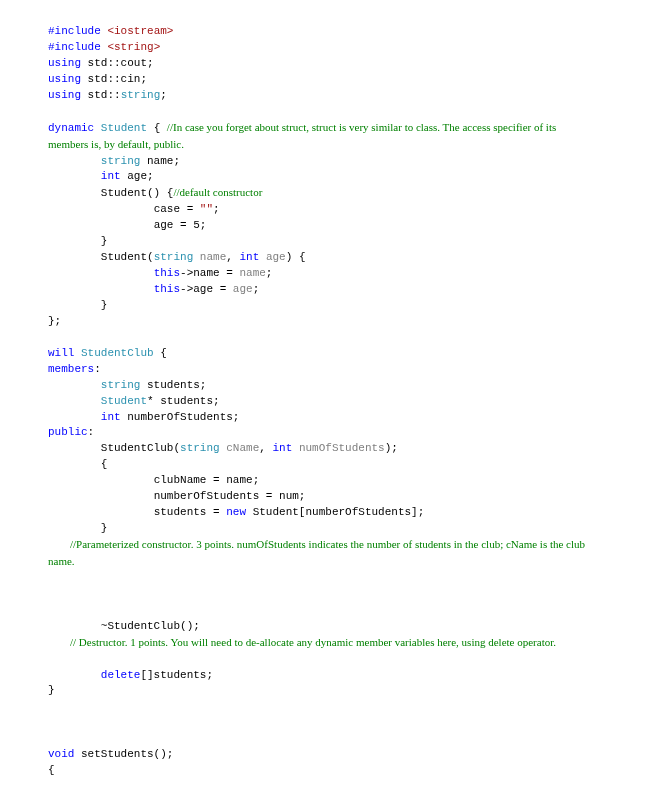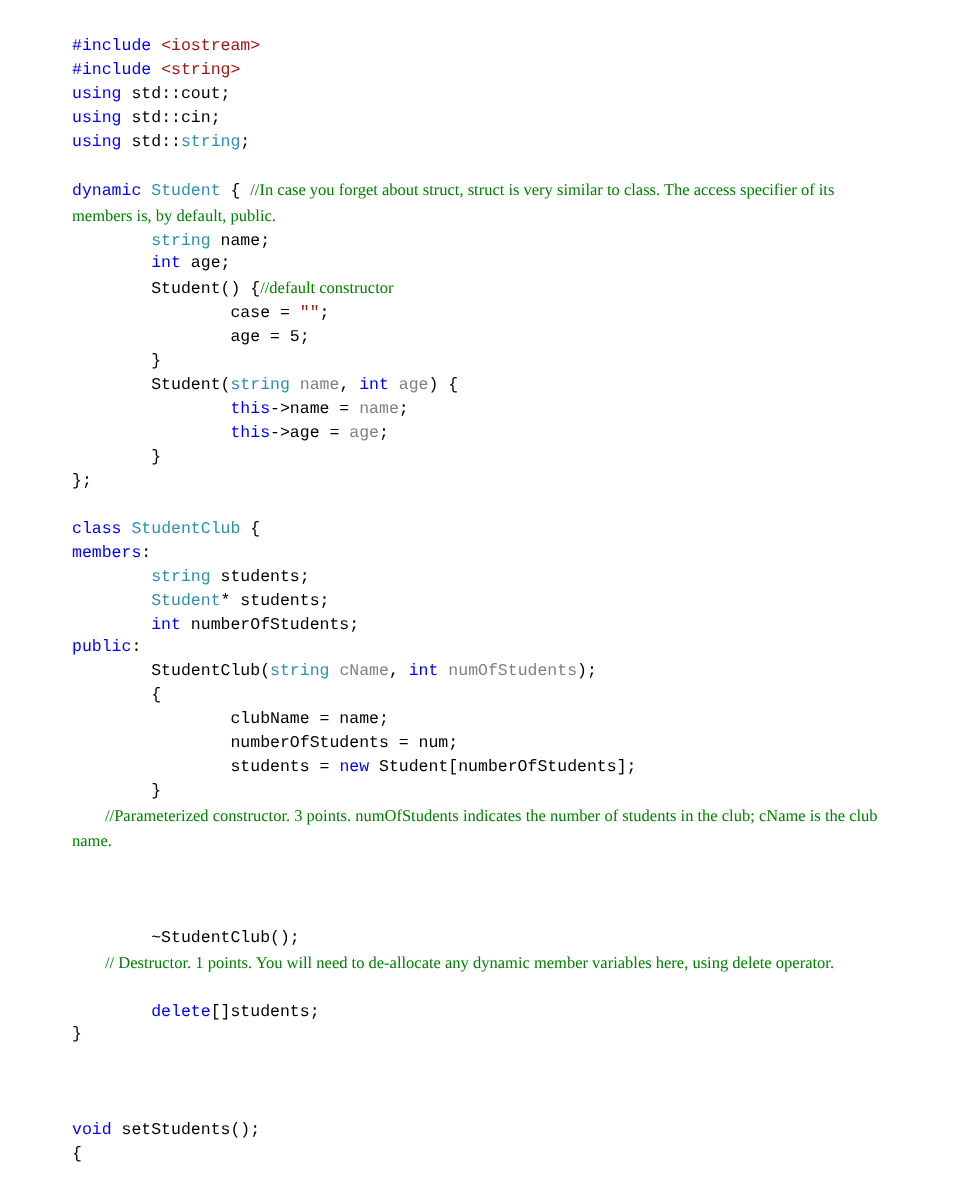--- a/index.html
+++ b/index.html
@@ -40,21 +40,21 @@
 <span><span>        Student() {</span><span class="cmt">//default constructor</span></span>
 <span><span>                case = </span><span class="str">""</span><span>;</span></span>
 <span>                age = 5;</span>
 <span>        }</span>
 <span><span>        Student(</span><span class="type">string</span><span> </span><span class="gray">name</span><span>, </span><span class="kw">int</span><span> </span><span class="gray">age</span><span>) {</span></span>
 <span><span>                </span><span class="kw">this</span><span>-&gt;name = </span><span class="gray">name</span><span>;</span></span>
 <span><span>                </span><span class="kw">this</span><span>-&gt;age = </span><span class="gray">age</span><span>;</span></span>
 <span>        }</span>
 <span>};</span>
 
-<span><span class="kw">class</span><span> </span><span class="type">StudentClub</span><span> {</span></span>
+<span><span class="kw">will</span><span> </span><span class="type">StudentClub</span><span> {</span></span>
 <span><span class="kw">members</span><span>:</span></span>
 <span><span>        </span><span class="type">string</span><span> students;</span></span>
 <span><span>        </span><span class="type">Student</span><span>* students;</span></span>
 <span><span>        </span><span class="kw">int</span><span> numberOfStudents;</span></span>
 <span><span class="kw">public</span><span>:</span></span>
 <span><span>        StudentClub(</span><span class="type">string</span><span> </span><span class="gray">cName</span><span>, </span><span class="kw">int</span><span> </span><span class="gray">numOfStudents</span><span>);</span></span>
 <span>        {</span>
 <span>                clubName = name;</span>
 <span>                numberOfStudents = num;</span>
 <span><span>                students = </span><span class="kw">new</span><span> Student[numberOfStudents];</span></span>

